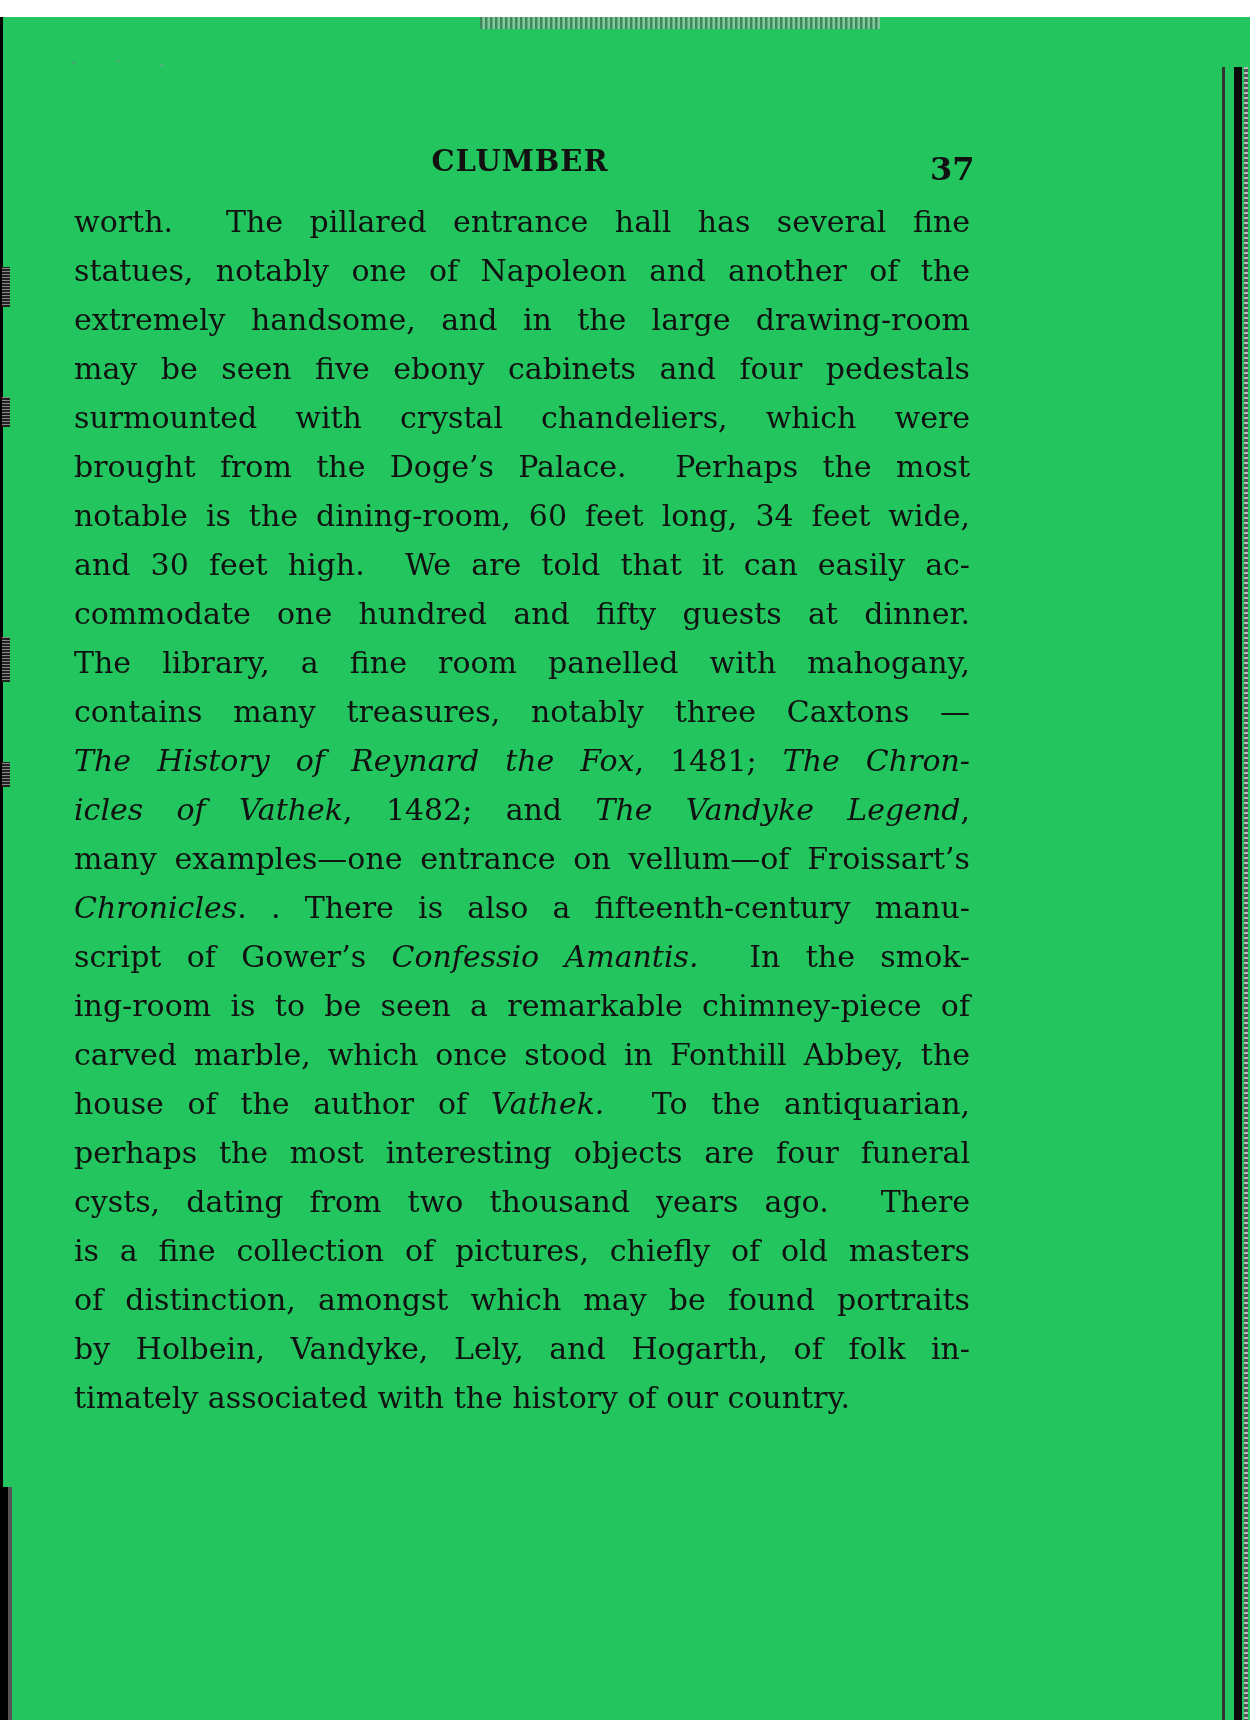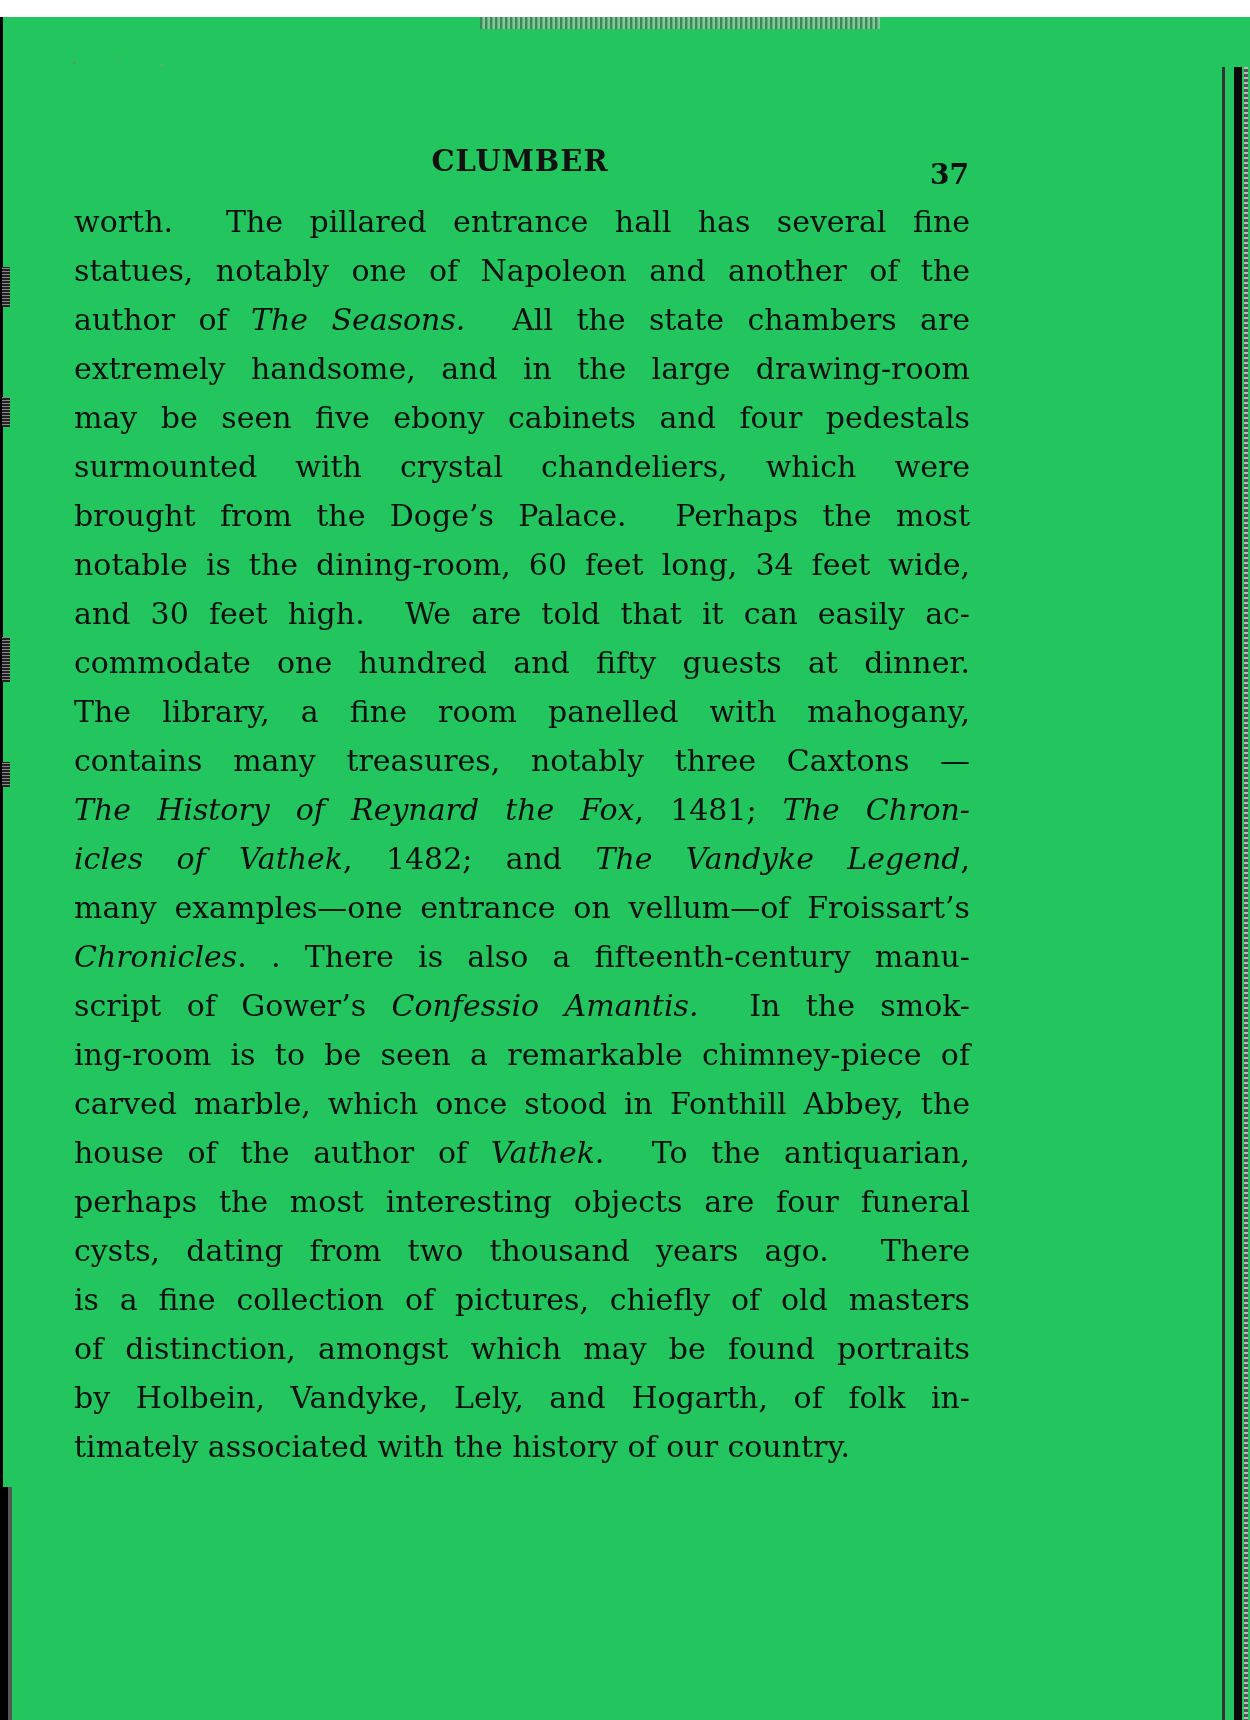--- a/index.html
+++ b/index.html
@@ -90,23 +90,23 @@
     text-align: center;
     font-family: "DejaVu Serif", serif;
     font-size: 29px;
     font-weight: bold;
     letter-spacing: 1px;
     top: 2px;
   }
   .page-number {
     position: absolute;
     left: 930px;
-    font-size: 28px;
+    font-size: 32px;
     font-weight: bold;
-    top: 16px;
+    top: 8px;
   }
 
   
   .text-block {
     position: absolute;
     left: 74px;
     top: 180px;
     width: 896px;
   }
   .line {
@@ -145,21 +145,20 @@
   <div class="right-dotted" style="left:1244px;height:1670px"></div>
 
   <div class="running-head">
     <div class="running-title">CLUMBER</div>
     <div class="page-number">37</div>
   </div>
 
   <div class="text-block" id="text-block">
       <div class="line"><span>worth.  The pillared entrance hall has several fine</span></div>
       <div class="line"><span>statues, notably one of Napoleon and another of the</span></div>
-      <div class="line"><span>author of </span><span class="it">The Seasons.</span><span>  All the state chambers are</span></div>
       <div class="line"><span>extremely handsome, and in the large drawing-room</span></div>
       <div class="line"><span>may be seen five ebony cabinets and four pedestals</span></div>
       <div class="line"><span>surmounted with crystal chandeliers, which were</span></div>
       <div class="line"><span>brought from the Doge’s Palace.  Perhaps the most</span></div>
       <div class="line"><span>notable is the dining-room, 60 feet long, 34 feet wide,</span></div>
       <div class="line"><span>and 30 feet high.  We are told that it can easily ac-</span></div>
       <div class="line"><span>commodate one hundred and fifty guests at dinner.</span></div>
       <div class="line"><span>The library, a fine room panelled with mahogany,</span></div>
       <div class="line"><span>contains many treasures, notably three Caxtons —</span></div>
       <div class="line"><span class="it">The History of Reynard the Fox</span><span>, 1481; </span><span class="it">The Chron-</span></div>

